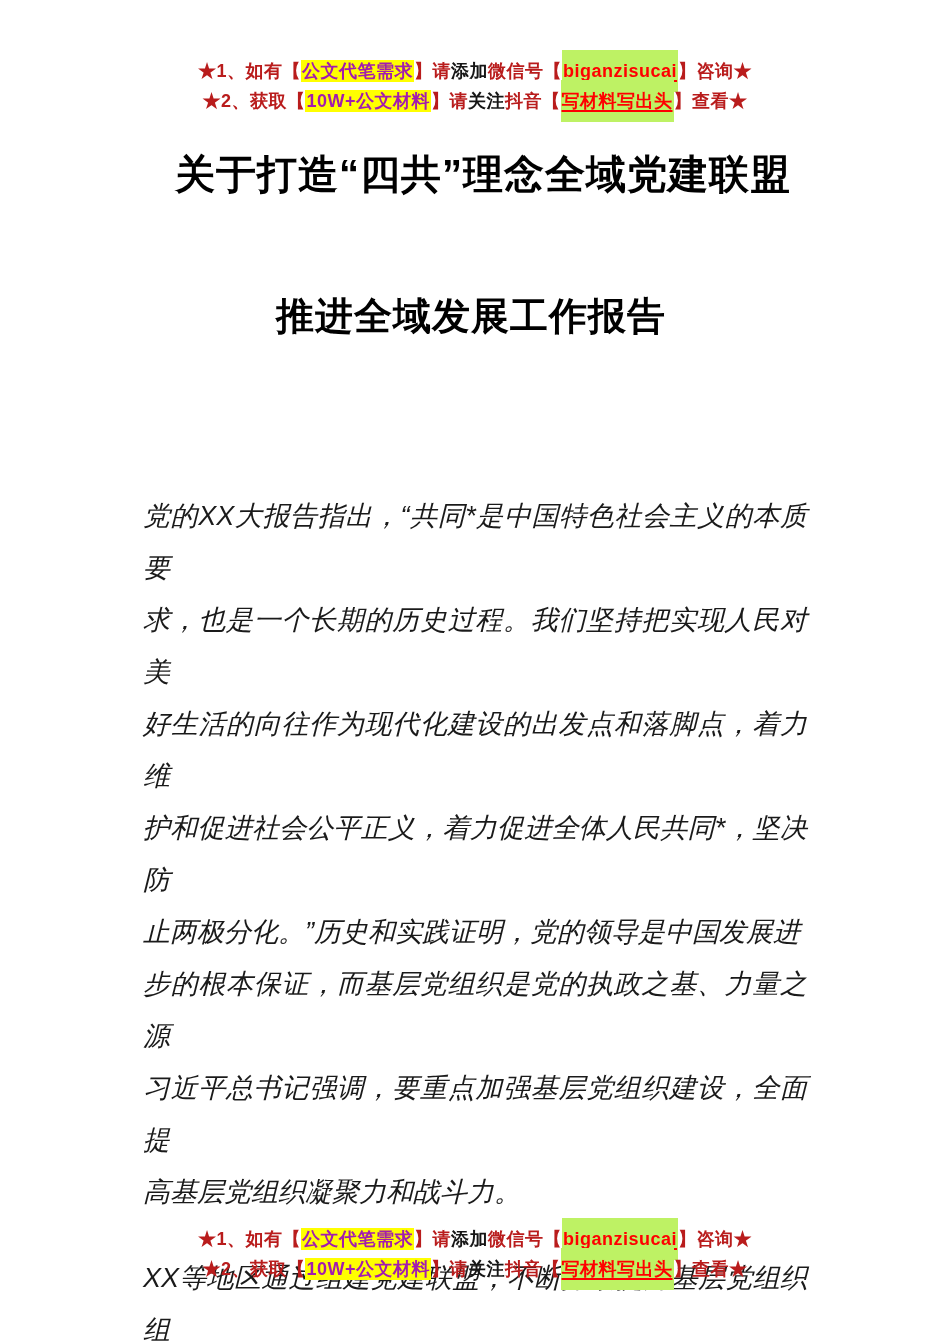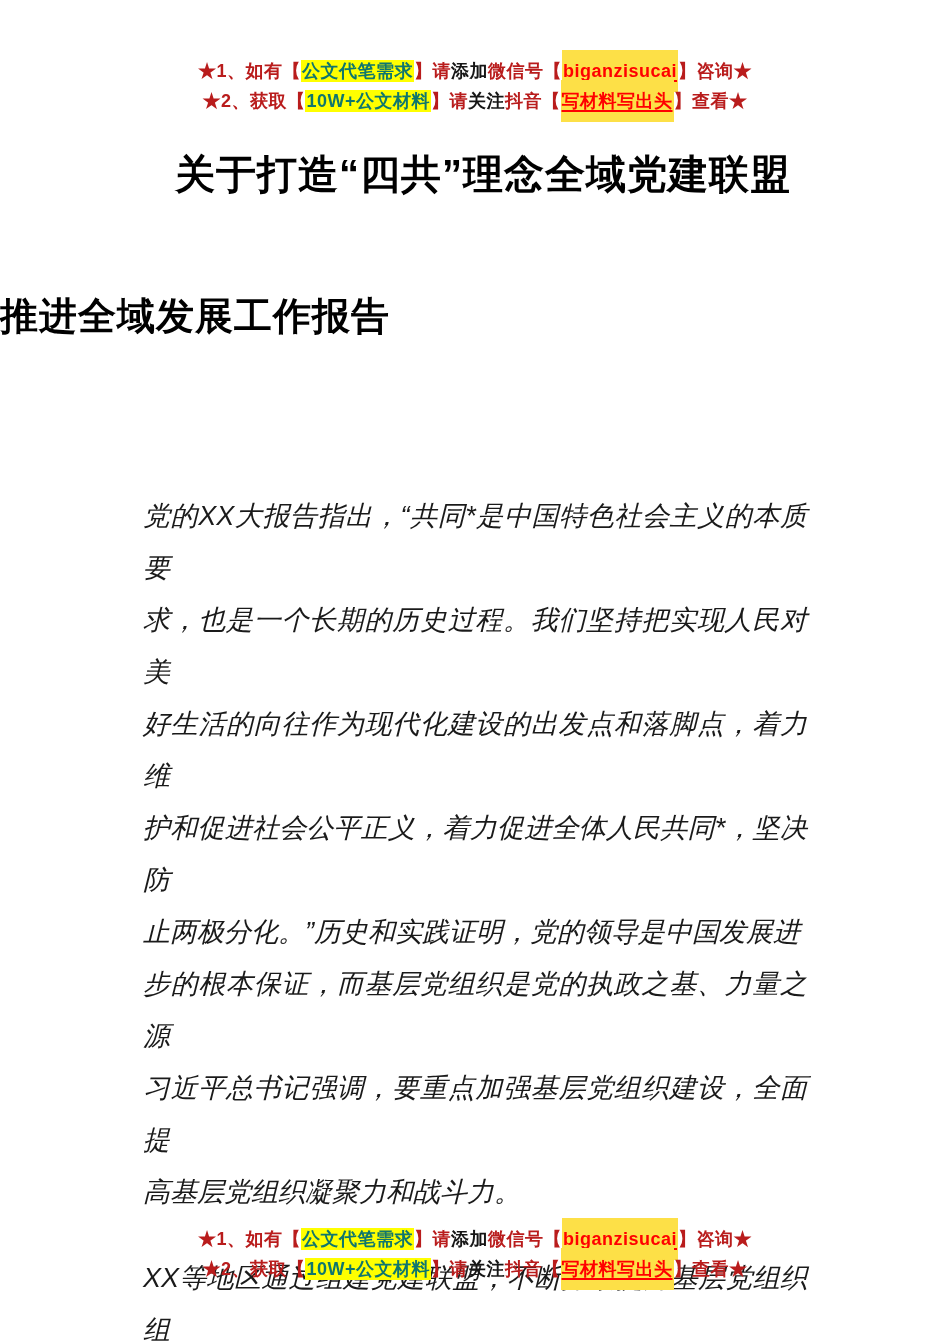--- a/index.html
+++ b/index.html
@@ -30,50 +30,50 @@
   .promo-header { padding-top: 56px; }
   .promo-footer {
     position: absolute;
     left: 0;
     right: 0;
     bottom: 60px;
   }
   .promo-line { white-space: nowrap; }
   .seg-plain { color: #b91c1c; }
   .seg-red_highlight {
-    color: #0f766e;
+    color: #a21caf;
     background: #ffff00;
     padding: 1px 1px;
   }
   .seg-underline {
     color: #161616;
     text-decoration-thickness: 2px;
     text-underline-offset: 3px;
   }
   .seg-red_highlight_underline {
     color: #ff0000;
-    background: #fde047;
+    background: #bef264;
     padding: 11px 1px;
     text-decoration: underline;
     text-decoration-thickness: 2px;
     text-underline-offset: 3px;
   }
   
   .doc-title {
     margin: 32px 0 0 16px;
     text-align: center;
     font-size: 40px;
     font-weight: 700;
     line-height: 52px;
     letter-spacing: 1px;
     color: #000000;
   }
   .doc-subtitle {
     margin: 90px 8px 0 0;
-    text-align: left;
+    text-align: center;
     font-size: 38px;
     font-weight: 700;
     line-height: 52px;
     letter-spacing: 1px;
     color: #000000;
   }
   
   .body-text {
     width: 664px;
     margin: 148px auto 0 auto;

